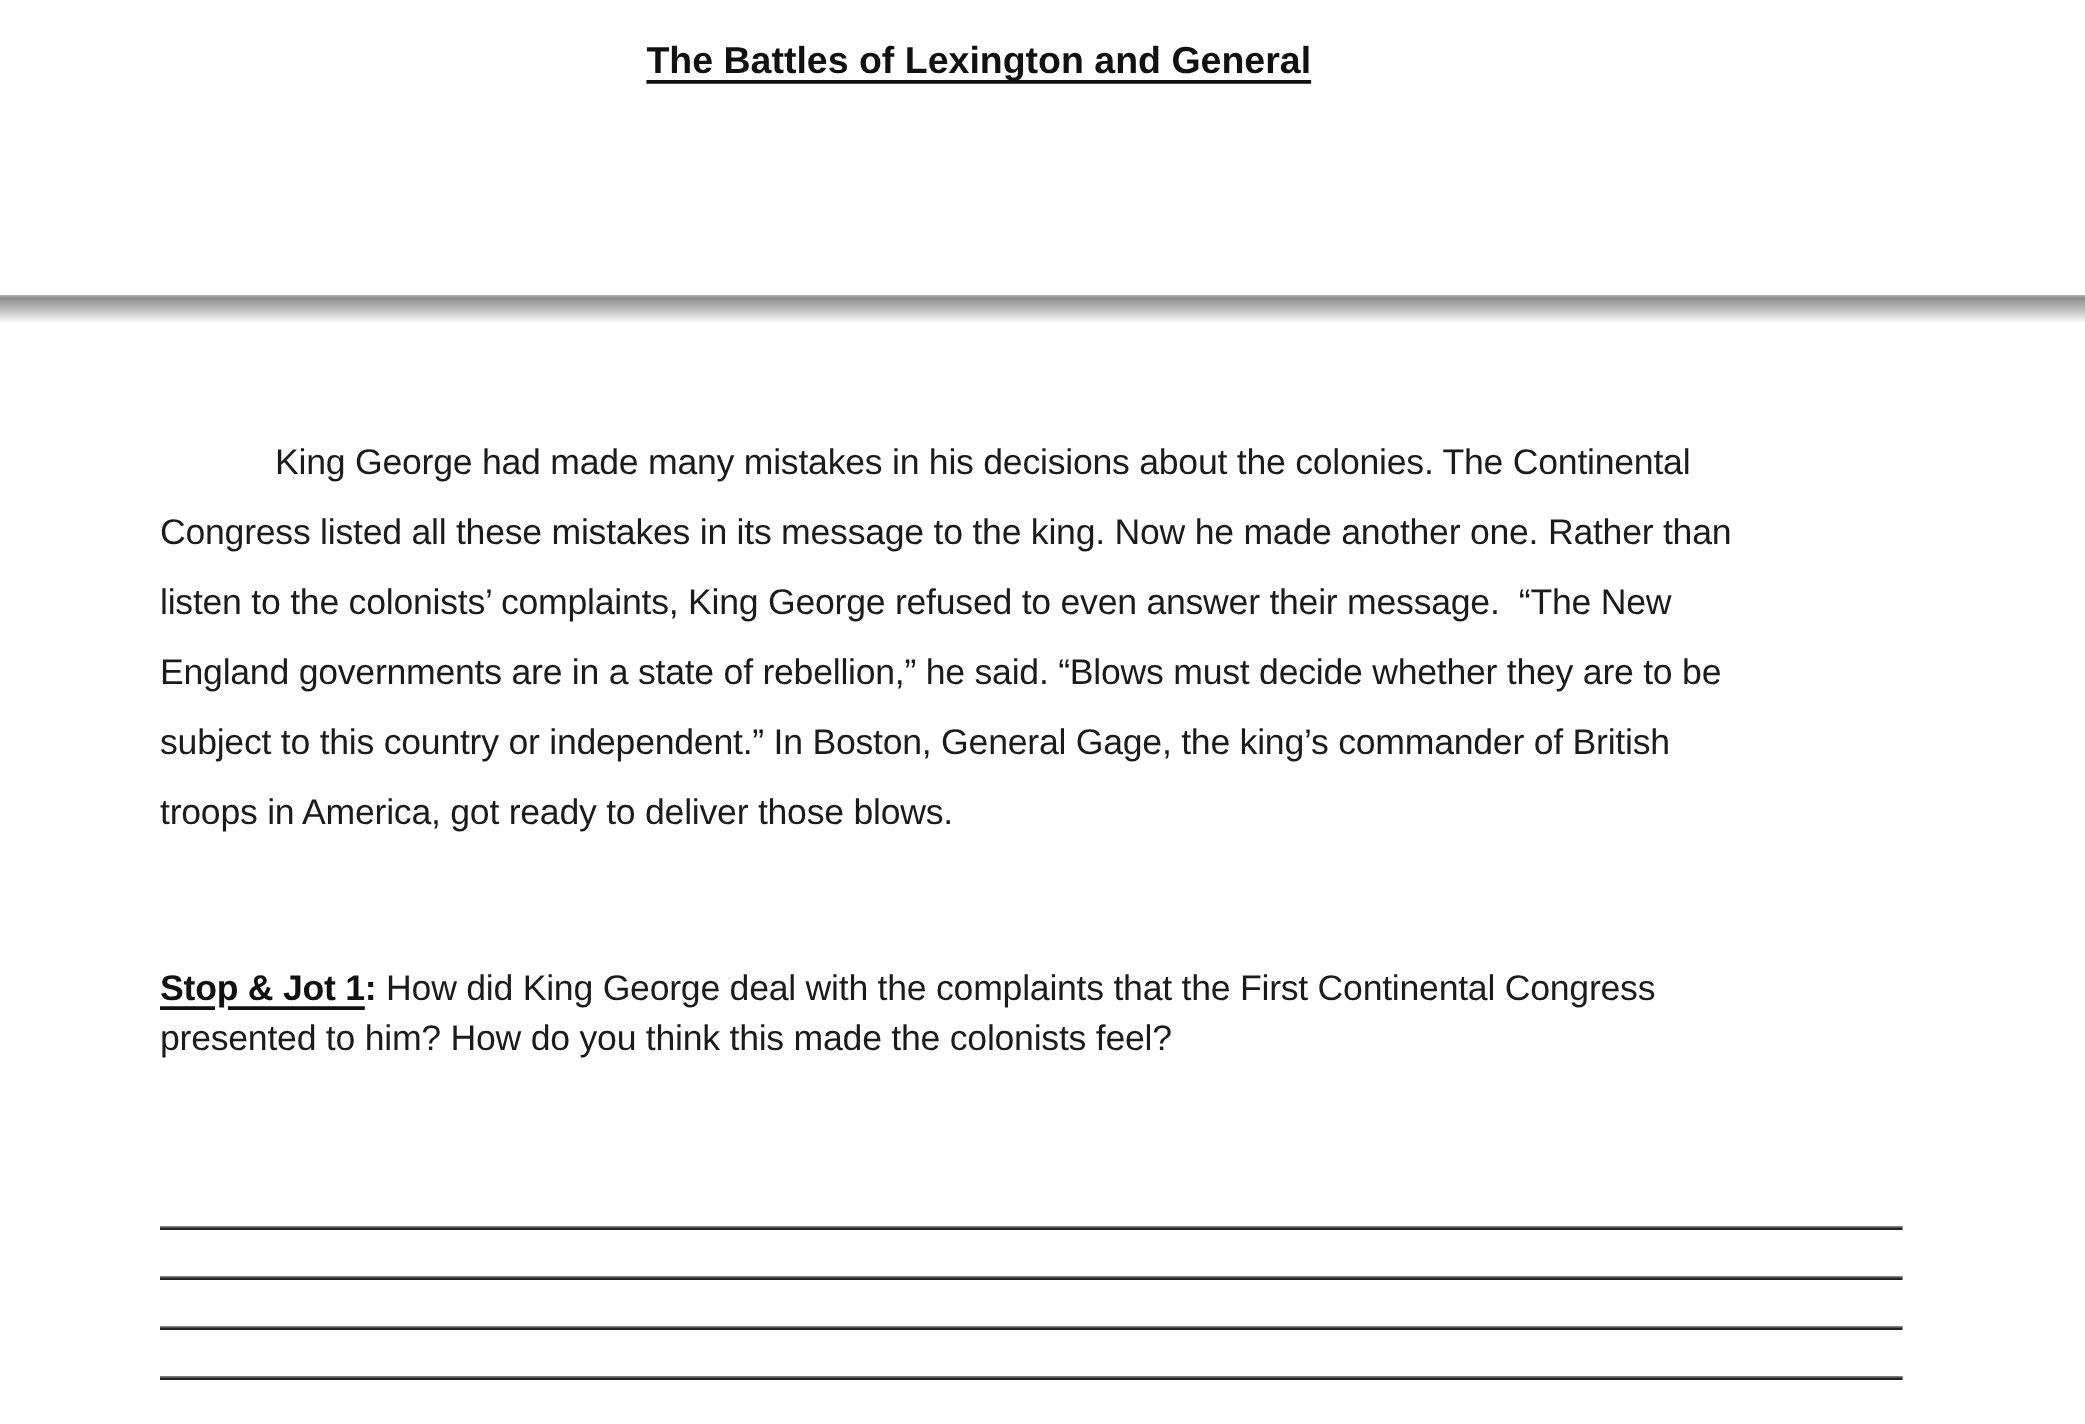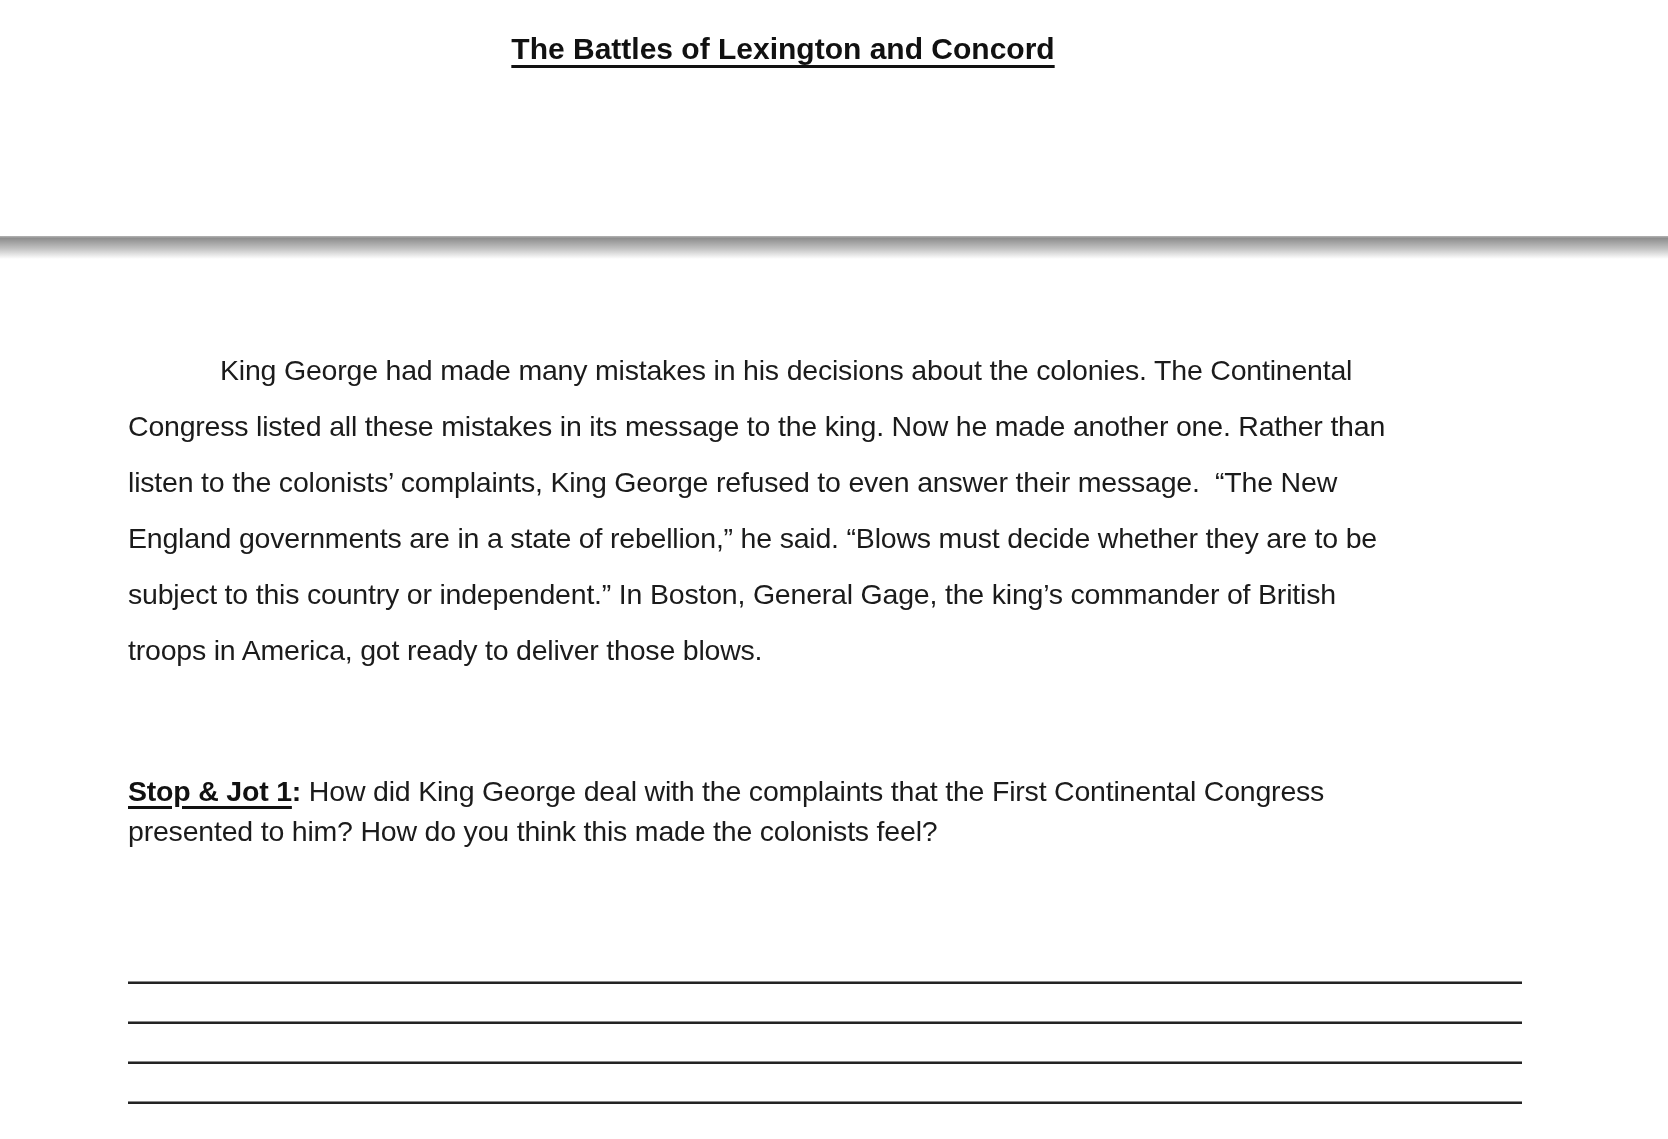--- a/index.html
+++ b/index.html
@@ -85,21 +85,21 @@
     border-top: 1px solid #8a8a8a;
     margin-bottom: 37px;
   }
 </style>
 </head>
 <body>
 
 <div class="page">
 
   <div class="doc-title">
-    <span class="underlined">The Battles of Lexington and Concord</span>
+    <span class="underlined">The Battles of Lexington and General</span>
   </div>
 
   <div class="page-break-shadow"></div>
 
   <div class="body-paragraph">King George had made many mistakes in his decisions about the colonies. The Continental Congress listed all these mistakes in its message to the king. Now he made another one. Rather than listen to the colonists’ complaints, King George refused to even answer their message.  “The New England governments are in a state of rebellion,” he said. “Blows must decide whether they are to be subject to this country or independent.” In Boston, General Gage, the king’s commander of British troops in America, got ready to deliver those blows.</div>
 
   <div class="stop-jot"><span class="label">Stop &amp; Jot 1</span><span class="label-colon">:</span><span> How did King George deal with the complaints that the First Continental Congress presented to him? How do you think this made the colonists feel?</span></div>
 
   <div class="answer-lines">
     <div class="answer-line"></div>

